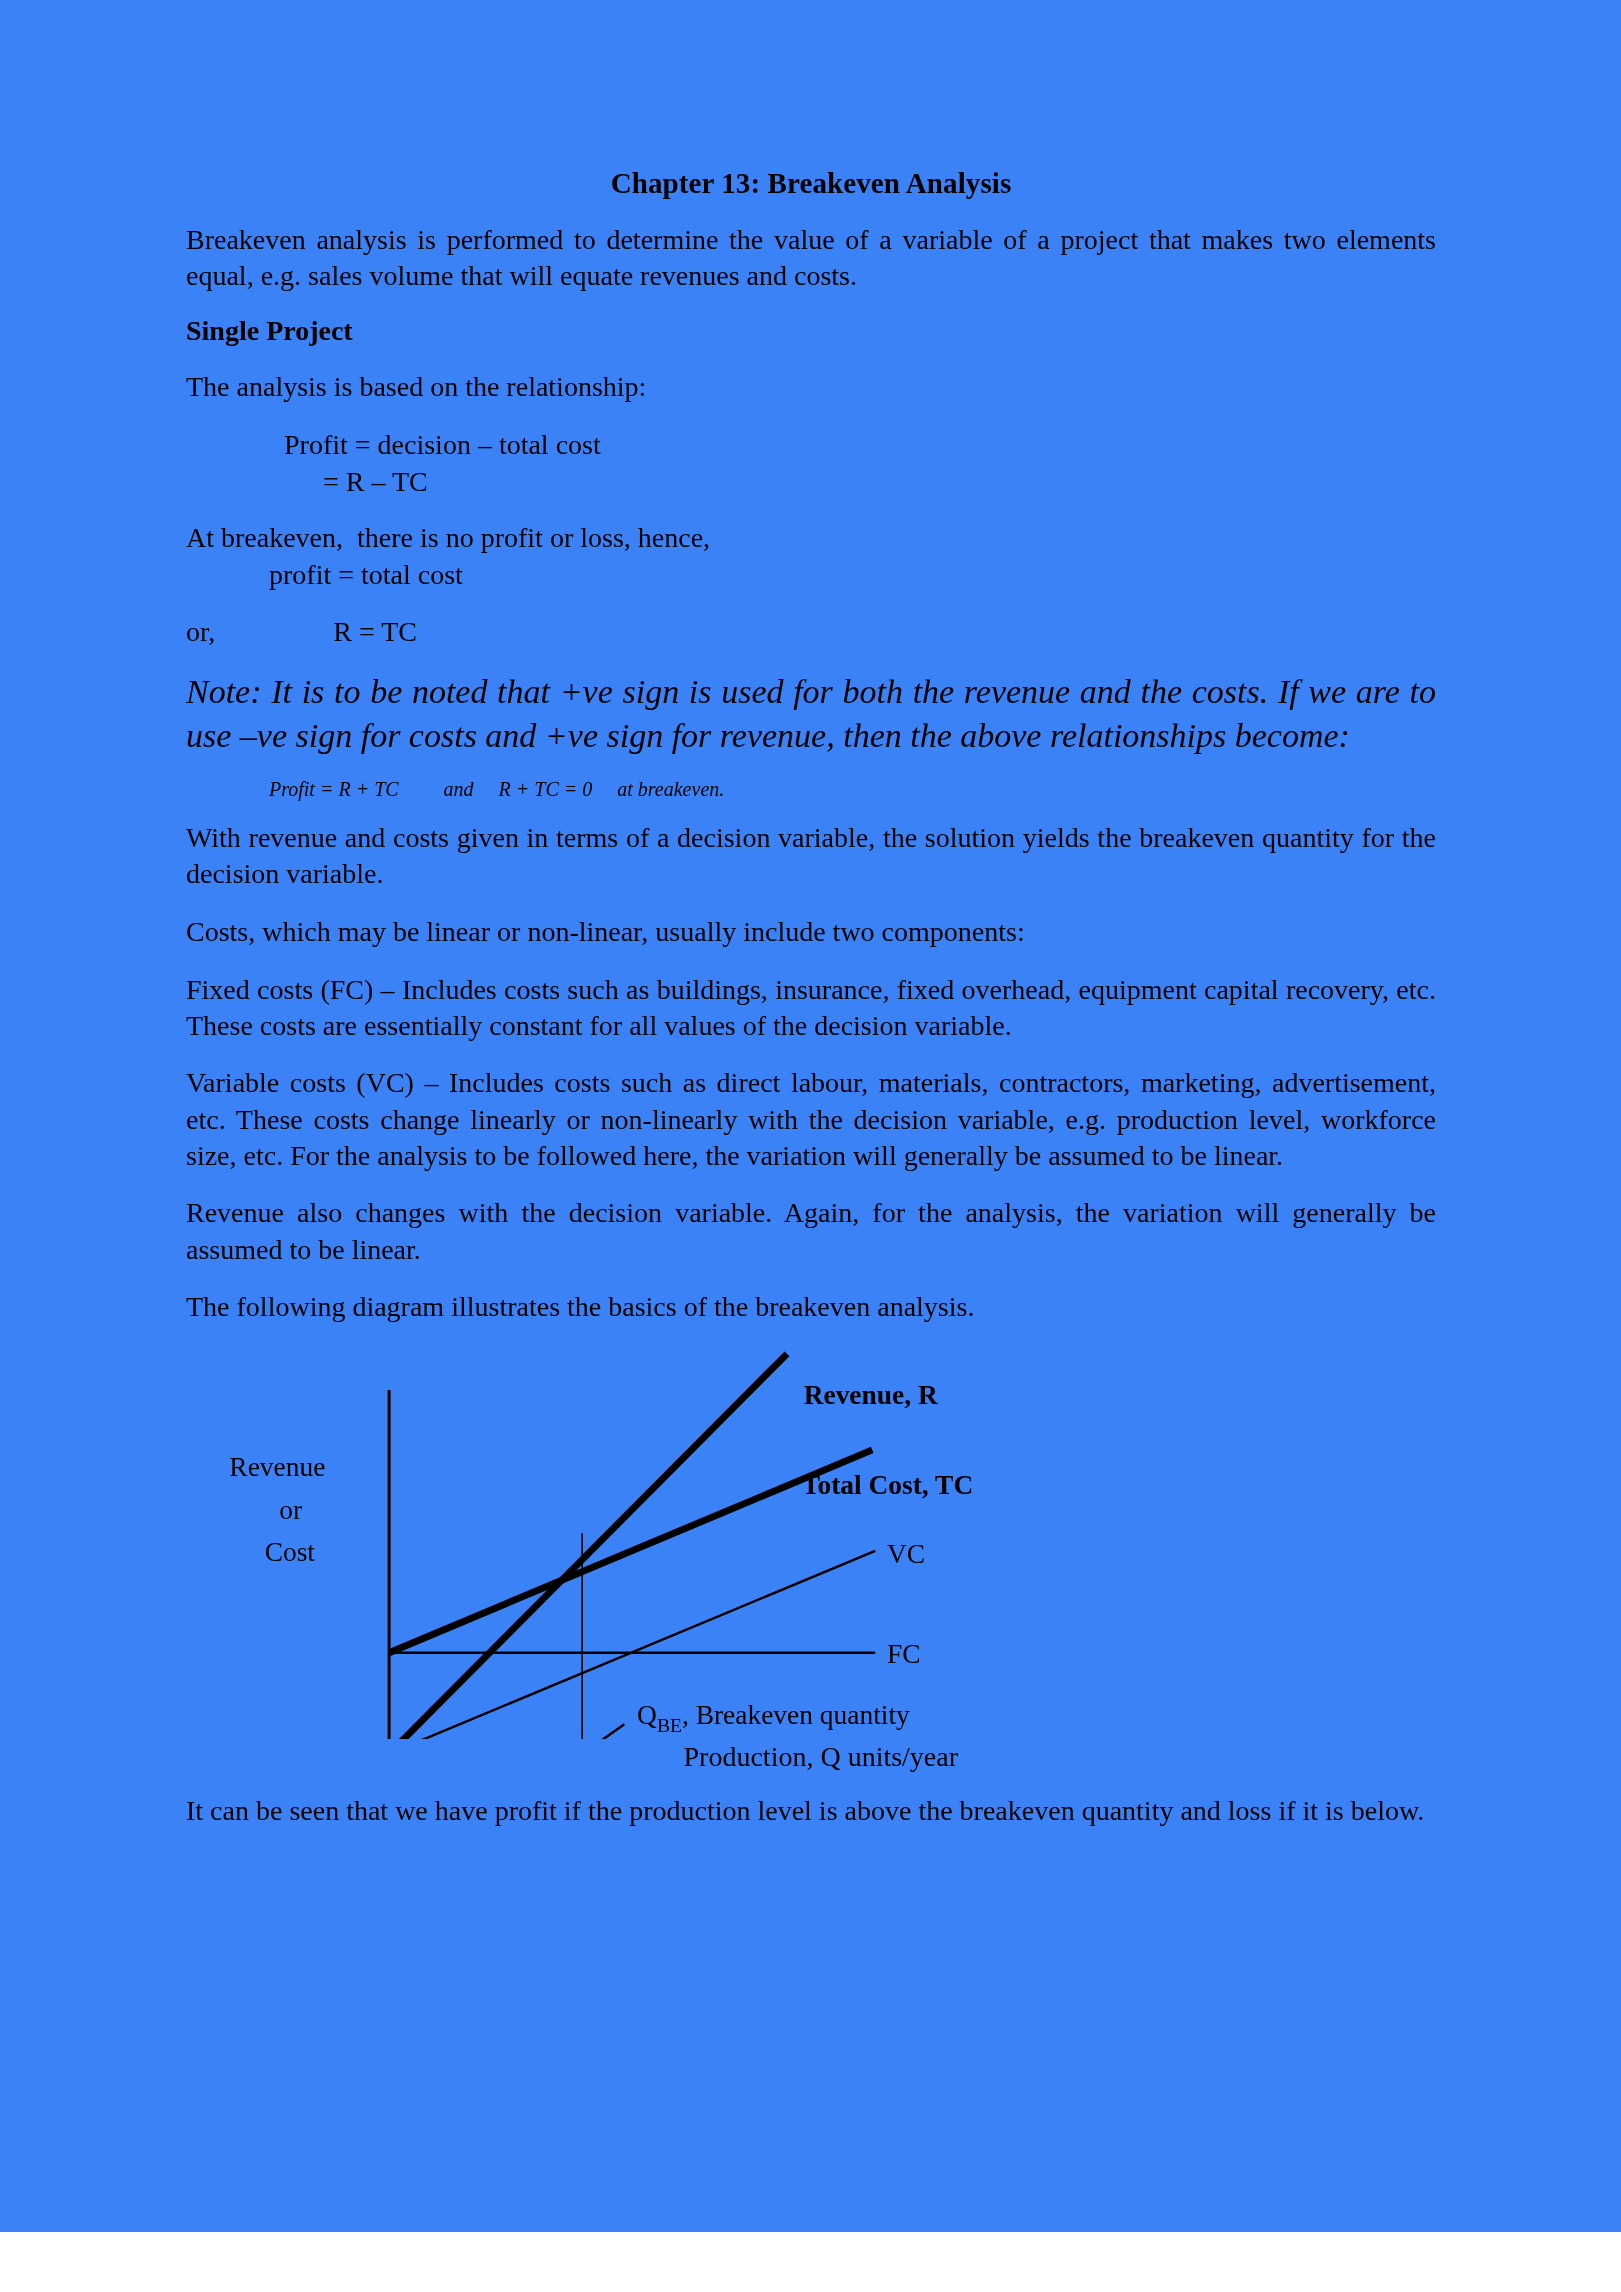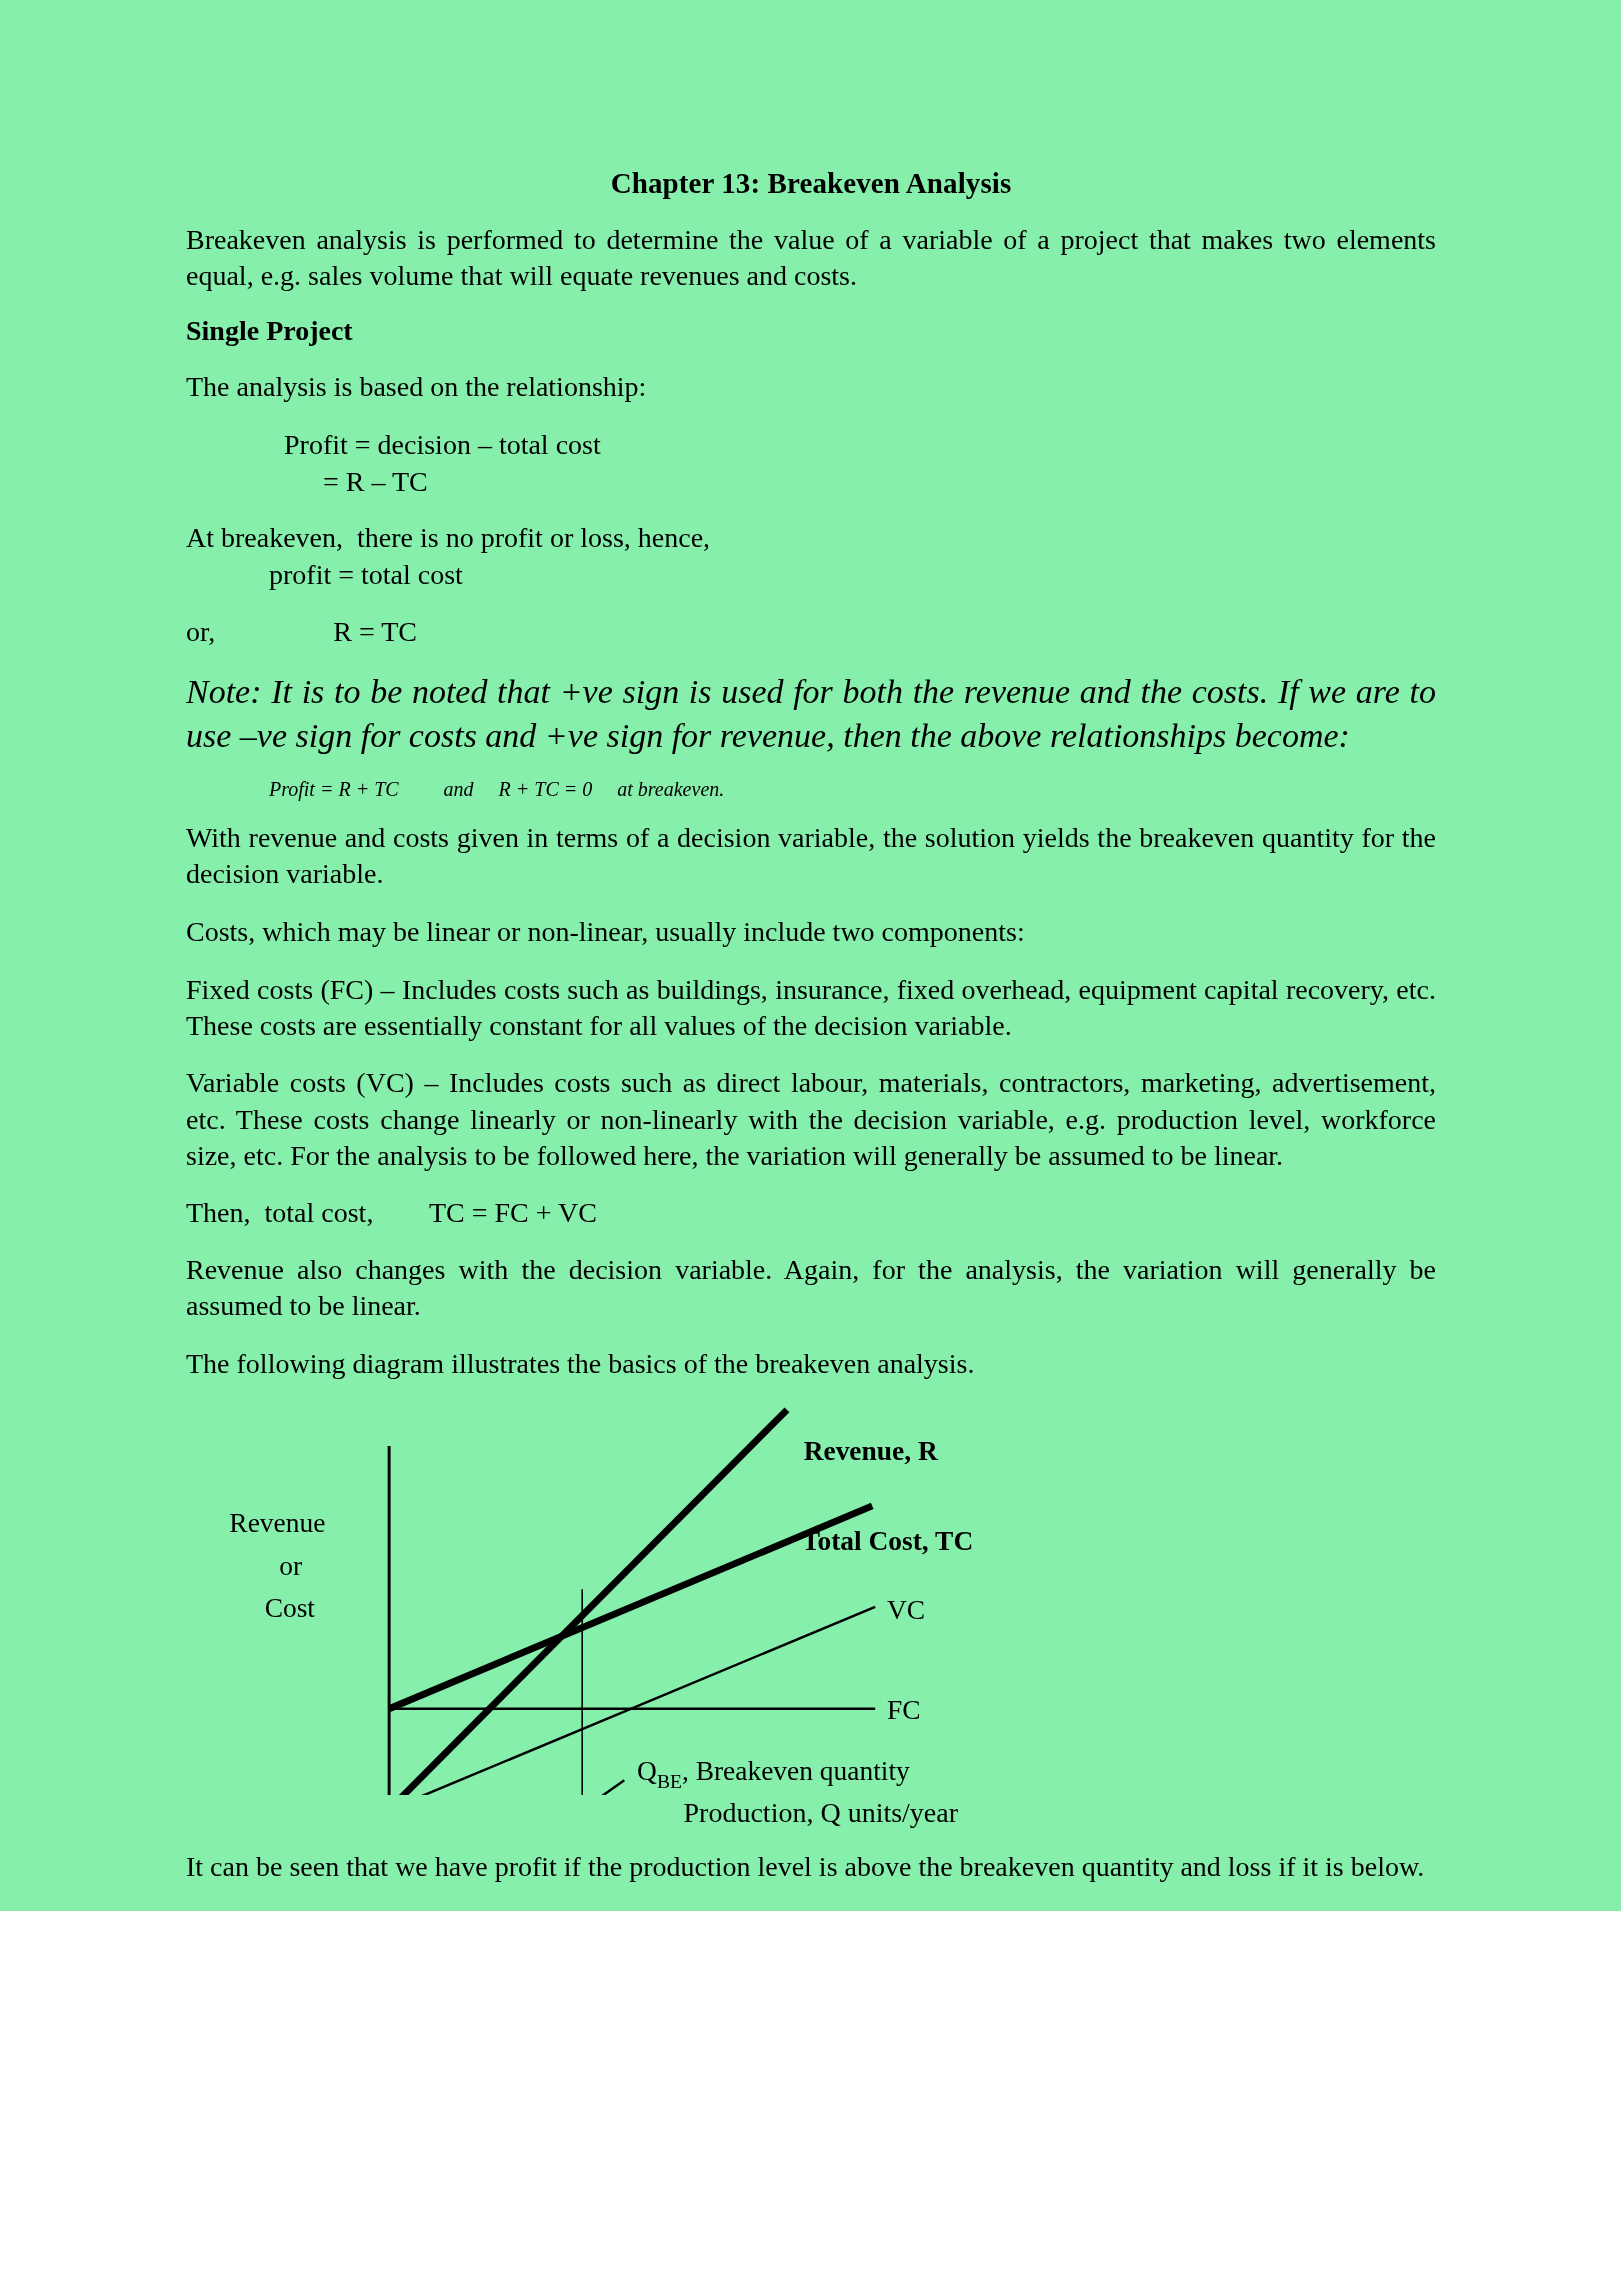--- a/index.html
+++ b/index.html
@@ -7,22 +7,22 @@
     padding: 0;
     background: #ffffff;
   }
   body {
     font-family: "Liberation Serif", "DejaVu Serif", serif;
     color: #000000;
   }
   .page {
     position: relative;
     width: 1621px;
-    height: 1911px;
-    background: #86efac;
+    height: 2232px;
+    background: #3b82f6;
     box-sizing: border-box;
     overflow: hidden;
   }
   .content {
     position: absolute;
     left: 186px;
     top: 167px;
     width: 1250px;
   }
   h1.doc-title {
@@ -140,23 +140,20 @@
     <div class="note-eq">Profit = R + TC         and     R + TC = 0     at breakeven.</div>
 
     <p class="body-par">With revenue and costs given in terms of a decision variable, the solution yields  the breakeven quantity for the decision variable.</p>
 
     <p class="body-par nojust"><span class="lead-bold">Costs</span><span>, which may be linear or non-linear, usually include two components:</span></p>
 
     <p class="body-par"><span class="lead-bold">Fixed costs (FC)</span><span> – Includes costs such as buildings, insurance, fixed overhead, equipment capital recovery, etc. These costs are essentially constant for all values of the decision variable.</span></p>
 
     <p class="body-par"><span class="lead-bold">Variable costs (VC)</span><span> – Includes costs such as direct labour, materials, contractors, marketing, advertisement, etc. These costs change linearly or non-linearly with the decision variable, e.g. production level, workforce size, etc. For the analysis to be followed here, the variation will generally be assumed to be linear.</span></p>
 
-    <div class="eq-block">
-      <div class="eq-line">Then,  total cost,        TC = FC + VC</div>
-    </div>
 
     <p class="body-par">Revenue also changes with the decision variable. Again, for the analysis, the variation will generally be assumed to be linear.</p>
 
     <p class="body-par nojust">The following diagram illustrates the basics of the breakeven analysis.</p>
 
     <div class="figure">
       <svg width="1250" height="392" viewBox="0 0 1275 400">
 
         <line x1="207" y1="44" x2="207" y2="415" stroke="#000" stroke-width="3"></line>
 

